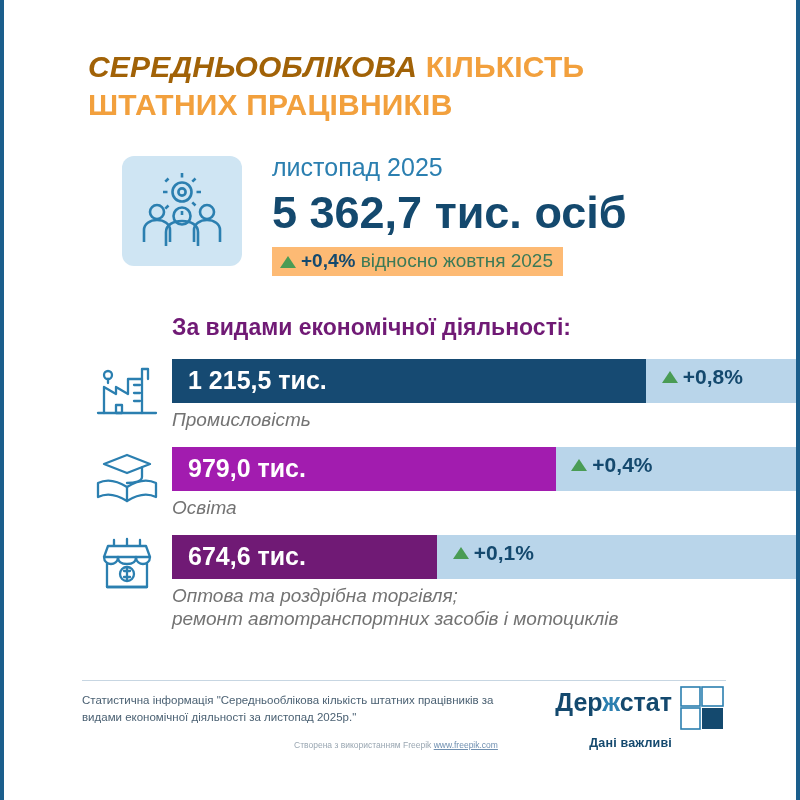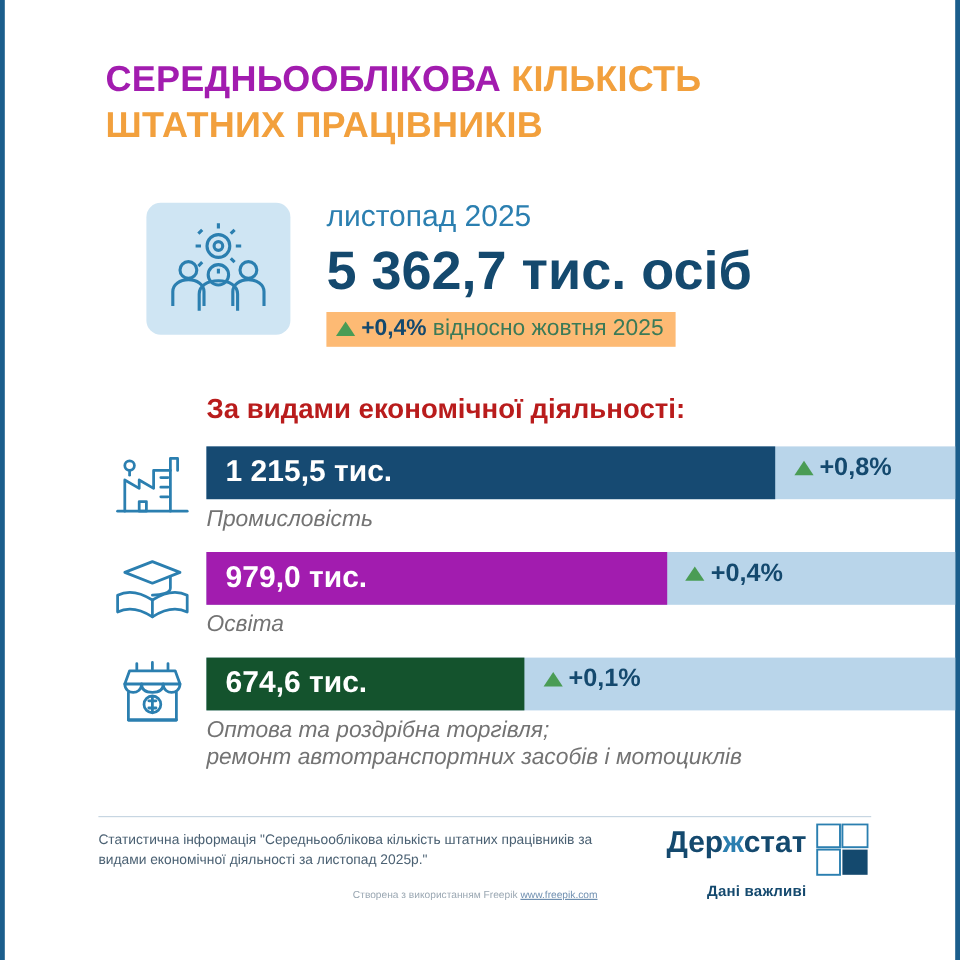--- a/index.html
+++ b/index.html
@@ -45,27 +45,27 @@
     padding: 0 60px 0 84px;
   }
   .title-line {
     font-size: 30px;
     font-weight: bold;
     letter-spacing: 0.2px;
     line-height: 1.28;
     color: #1b5e8c;
     white-space: nowrap;
   }
-  .t-dark { color: #a21caf; }
+  .t-dark { color: #a16207; font-style: italic; }
   .t-orange { color: #f2a03d; }
 
   
   .hero {
     position: relative;
-    margin-top: 36px;
+    margin-top: 23px;
     height: 140px;
     padding-left: 64px;
   }
   .hero-icon {
     position: absolute;
     left: 118px;
     top: 8px;
     width: 120px;
     height: 110px;
     background: #cfe5f3;
@@ -123,21 +123,21 @@
     vertical-align: -1px;
     margin-right: 5px;
   }
 
   
   .section-title {
     margin: 26px 4px 0 0;
     padding-left: 168px;
     font-size: 23px;
     font-weight: bold;
-    color: #b91c1c;
+    color: #701a75;
   }
 
   
   .bars {
     margin-top: 18px;
     padding-left: 84px;
   }
   .bar-row {
     position: relative;
     margin-bottom: 14px;
@@ -380,21 +380,21 @@
               <path d="M13 27 V50 h40 V27"></path>
               <path d="M13 50 H53"></path>
               <circle cx="33" cy="37" r="7"></circle>
               <path d="M30 34 h6 M30 40 h6 M33 31 v12"></path>
               <path d="M20 3 v5 M33 2 v6 M46 3 v5"></path>
             </g>
           </svg>
         </div>
         <div class="bar-area">
           <div class="bar-track" style="background:#b9d5ea;"></div>
-          <div class="bar-fill" style="width:42.5%;background:#14532d;text-align:right;">
+          <div class="bar-fill" style="width:42.5%;background:#701a75;text-align:right;">
             <span class="bar-label">674,6 тис.</span>
           </div>
           <div class="bar-delta" style="left:45%;">
             <span class="tri"></span>
               <span>+0,1%</span>
           </div>
         </div>
         <div class="bar-caption">
           <div>Оптова та роздрібна торгівля;</div>
           <div>ремонт автотранспортних засобів і мотоциклів</div>

